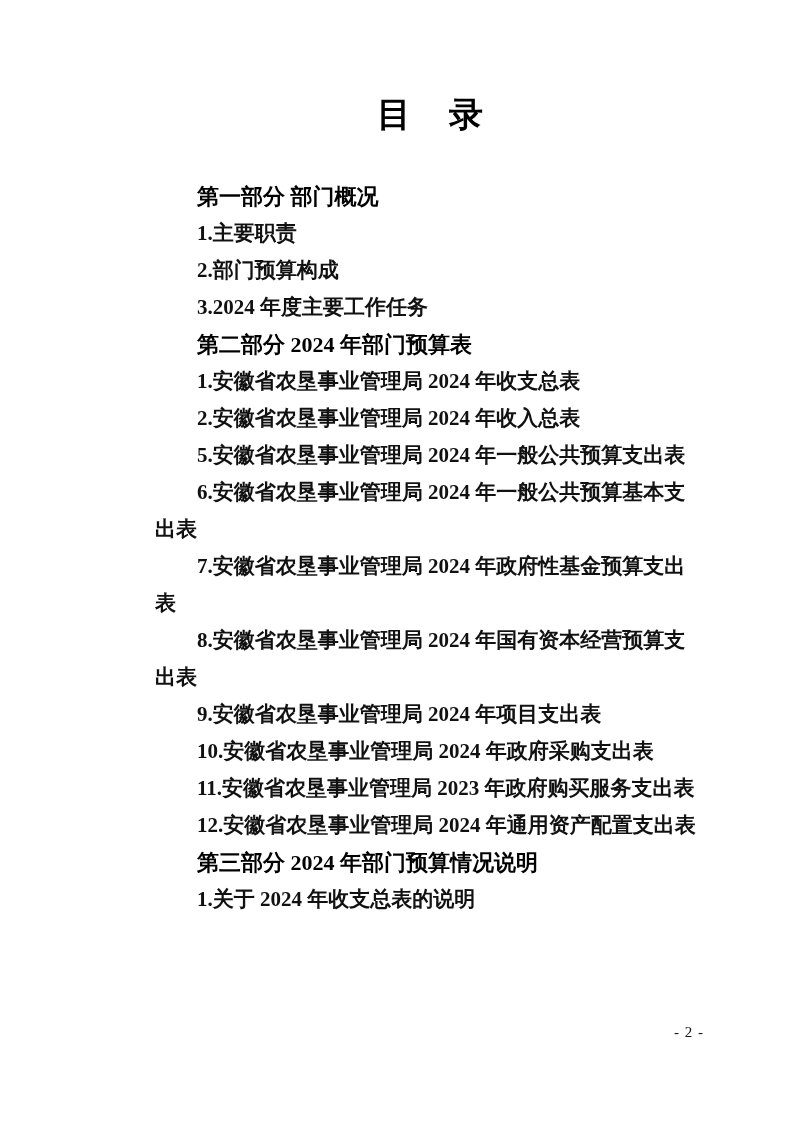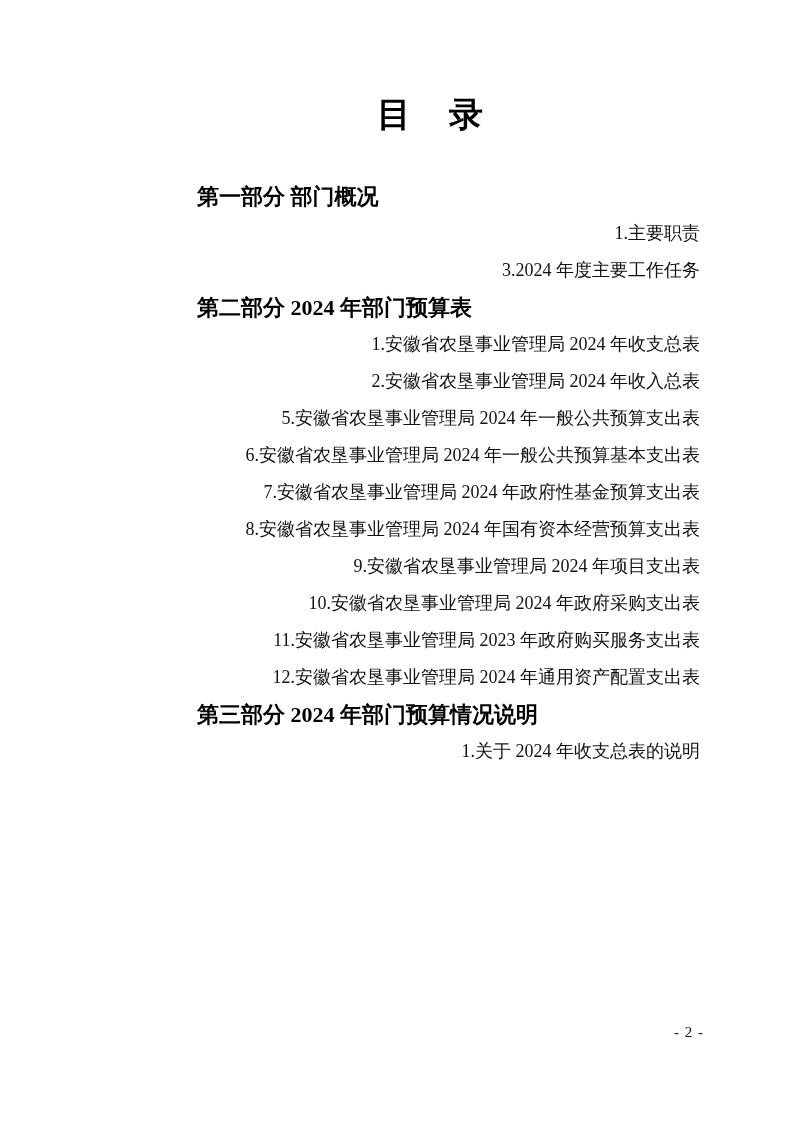--- a/index.html
+++ b/index.html
@@ -45,24 +45,23 @@
     word-break: break-all;
   }
   .toc-heading {
     font-family: Liberation Serif, serif;
     font-weight: bold;
     font-size: 22px;
     color: #000000;
   }
   .toc-item {
     font-family: "Liberation Serif", serif;
-    font-weight: normal;
-    font-size: 18px;
+    font-weight: bold;
+    font-size: 21px;
     color: #111111;
-    text-align: right;
   }
   .page-number {
     position: absolute;
     top: 1024px;
     left: 640px;
     font-family: "Liberation Serif", serif;
     font-size: 15px;
     color: #111111;
     letter-spacing: 1px;
   }
@@ -71,20 +70,21 @@
 <body>
 
 <div class="page">
 
   <h1 class="doc-title">目　录</h1>
 
   <div class="content">
 
     <p class="toc-heading">第一部分 部门概况</p>
     <p class="toc-item">1.主要职责</p>
+    <p class="toc-item">2.部门预算构成</p>
     <p class="toc-item">3.2024 年度主要工作任务</p>
 
     <p class="toc-heading">第二部分 2024 年部门预算表</p>
     <p class="toc-item">1.安徽省农垦事业管理局 2024 年收支总表</p>
     <p class="toc-item">2.安徽省农垦事业管理局 2024 年收入总表</p>
     <p class="toc-item">5.安徽省农垦事业管理局 2024 年一般公共预算支出表</p>
     <p class="toc-item">6.安徽省农垦事业管理局 2024 年一般公共预算基本支出表</p>
     <p class="toc-item">7.安徽省农垦事业管理局 2024 年政府性基金预算支出表</p>
     <p class="toc-item">8.安徽省农垦事业管理局 2024 年国有资本经营预算支出表</p>
     <p class="toc-item">9.安徽省农垦事业管理局 2024 年项目支出表</p>

